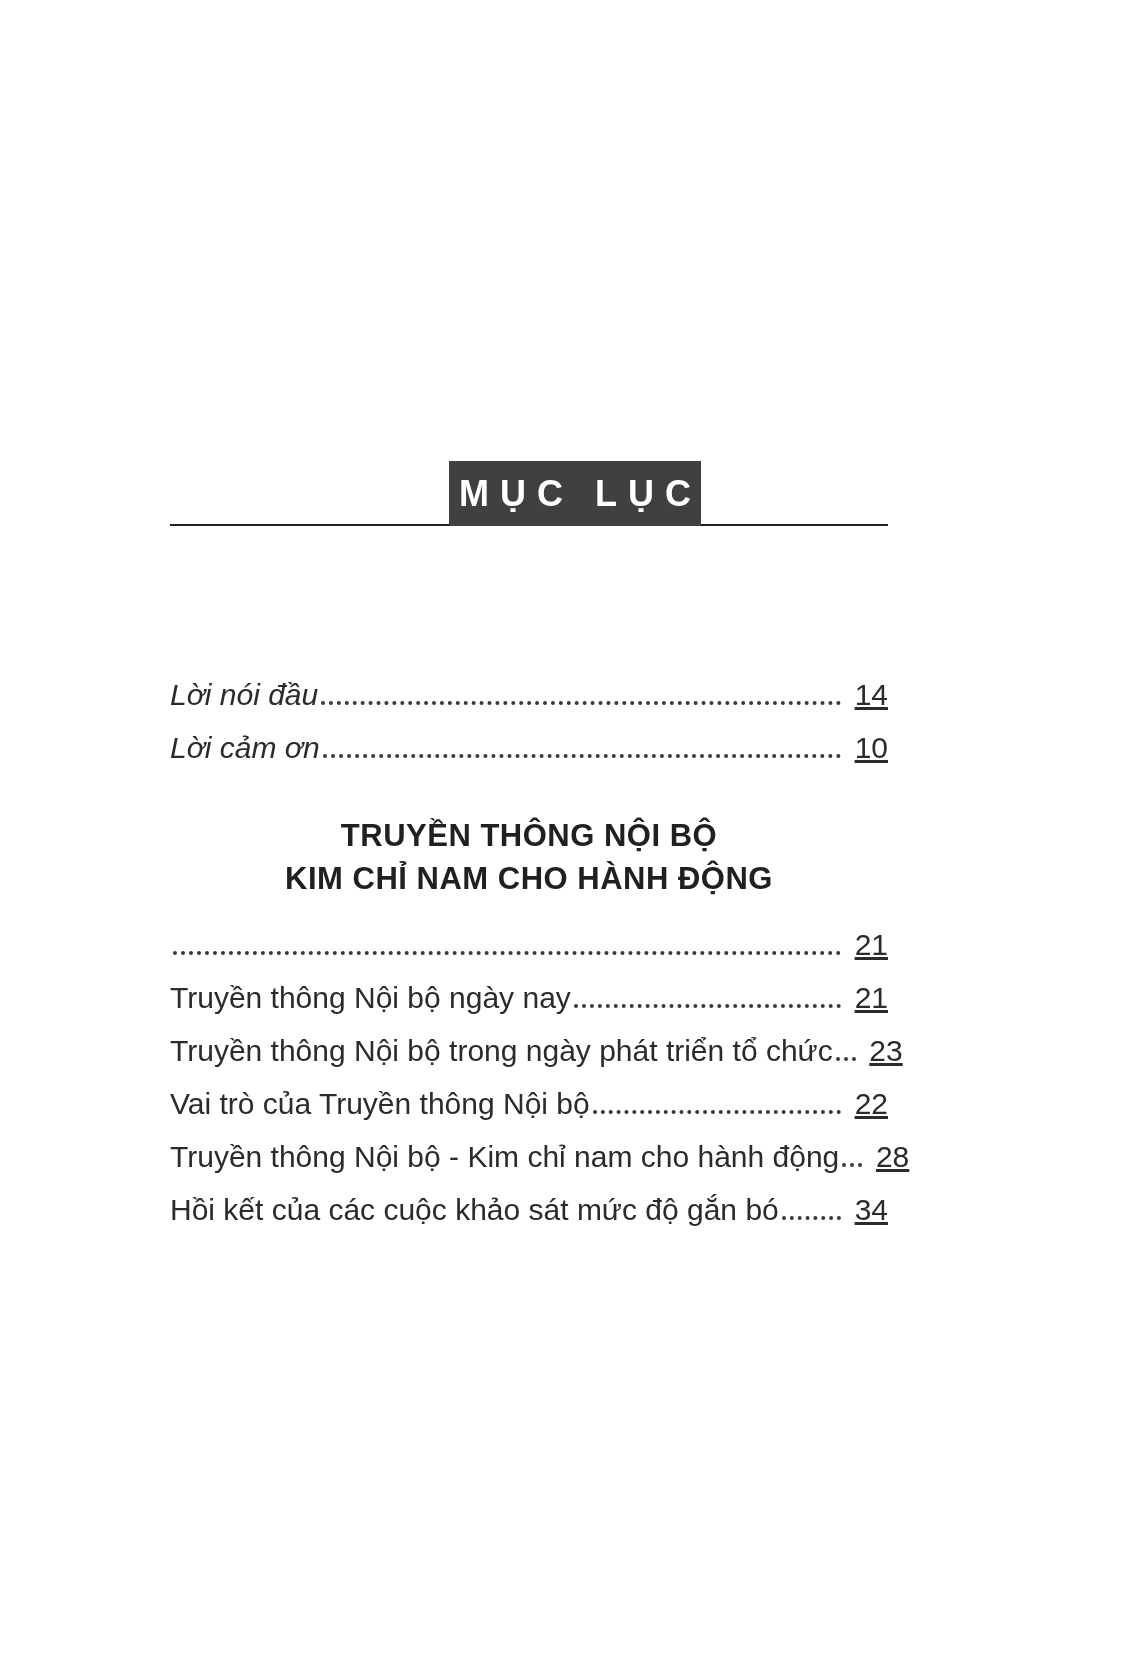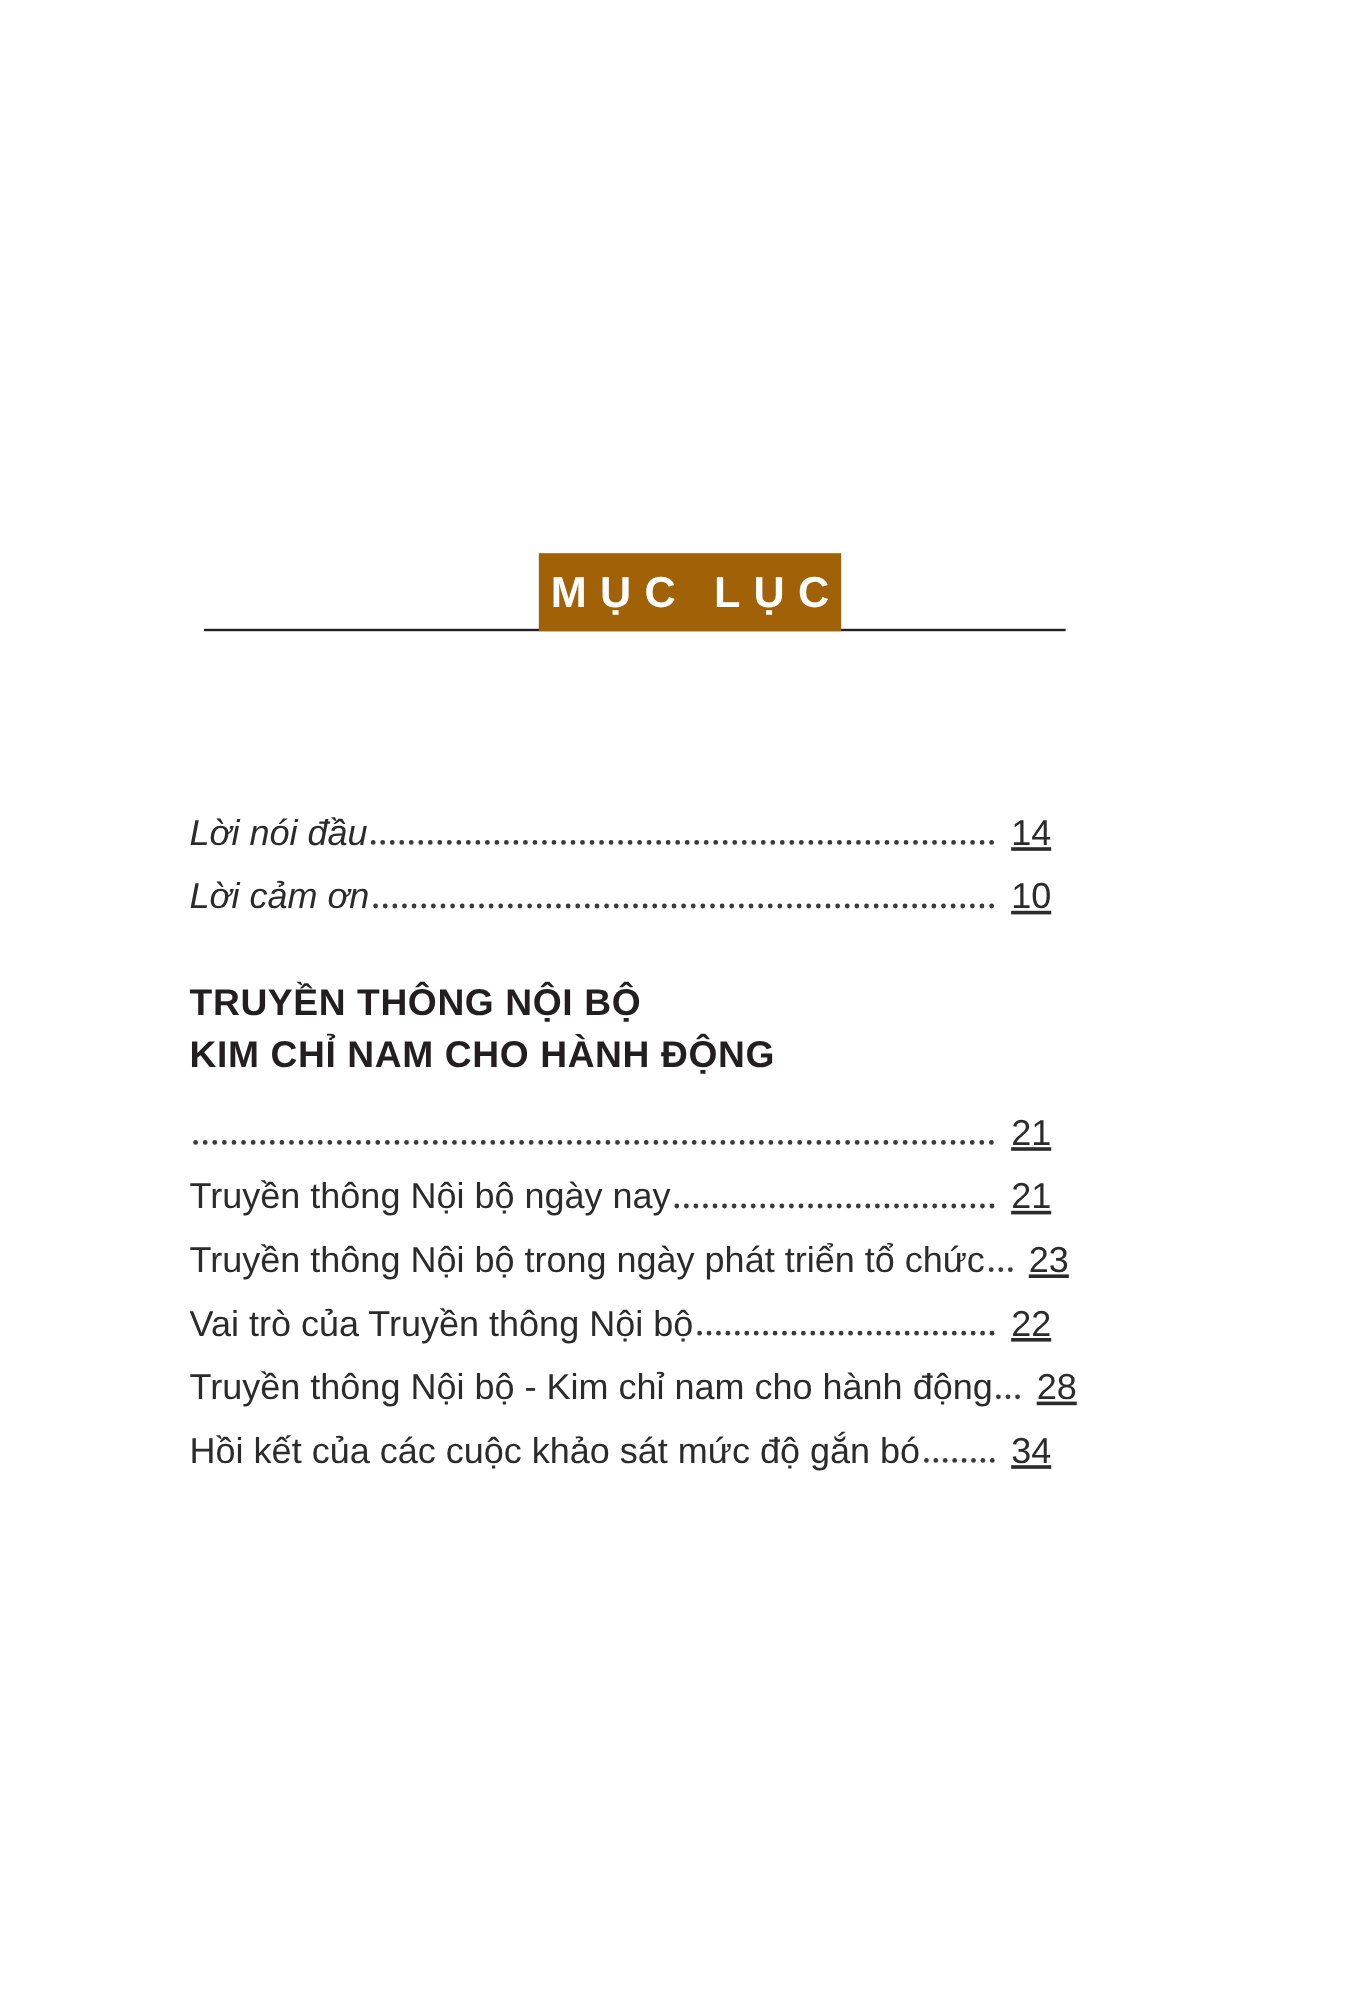--- a/index.html
+++ b/index.html
@@ -24,37 +24,37 @@
     width: 718px;
     height: 0;
     border-top: 2px solid #231f20;
   }
   .title-box {
     position: absolute;
     left: 449px;
     top: 461px;
     width: 252px;
     height: 65px;
-    background: #a16207;
+    background: #404040;
     display: flex;
     align-items: center;
     justify-content: center;
   }
   .title-box span {
     color: #ffffff;
     font-size: 36px;
     font-weight: 600;
     letter-spacing: 11px;
     margin-right: -11px; 
     white-space: nowrap;
   }
   
   .toc {
     position: absolute;
-    left: 158px;
+    left: 170px;
     top: 668px;
     width: 718px;
   }
   .toc-row {
     display: flex;
     align-items: baseline;
     height: 53px;
     font-size: 30px;
     line-height: 53px;
     white-space: nowrap;
@@ -68,20 +68,21 @@
     margin: 0 7px 0 3px;
   }
   .toc-row .pagenum {
     flex: 0 0 auto;
     min-width: 40px;
     text-align: right;
     text-decoration: underline;
   }
   .section-heading {
     margin: 40px 0 18px 0;
+    text-align: center;
     font-weight: bold;
     font-size: 31px;
     line-height: 43px;
     color: #231f20;
     letter-spacing: 0.5px;
   }
 </style>
 </head>
 <body>
 

